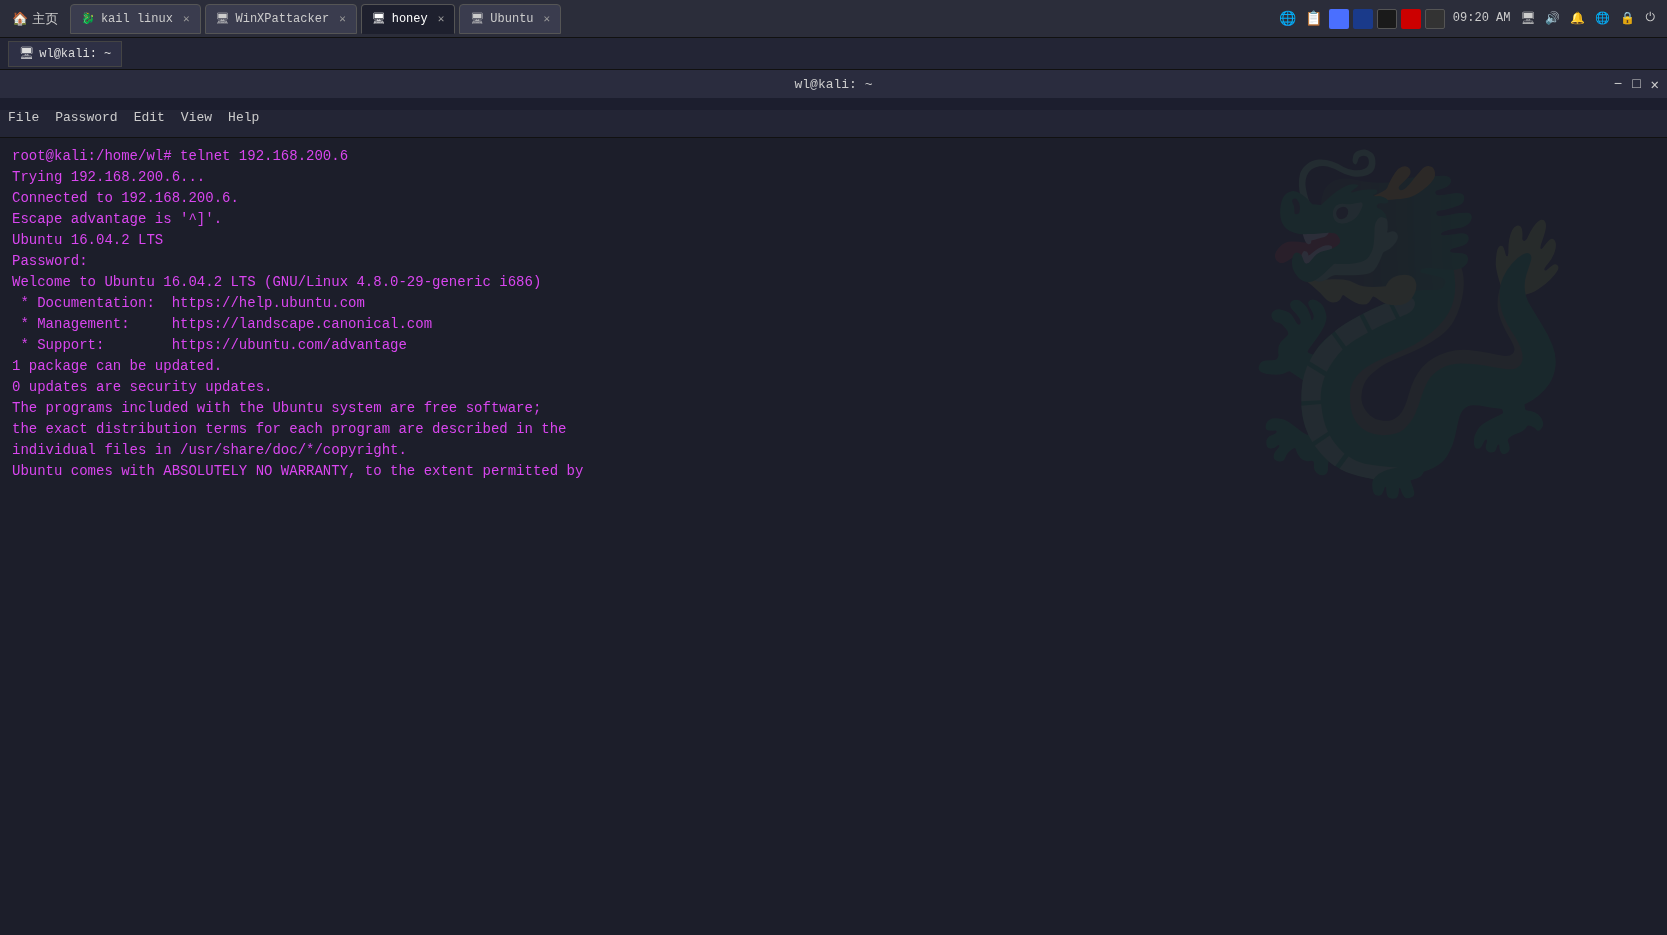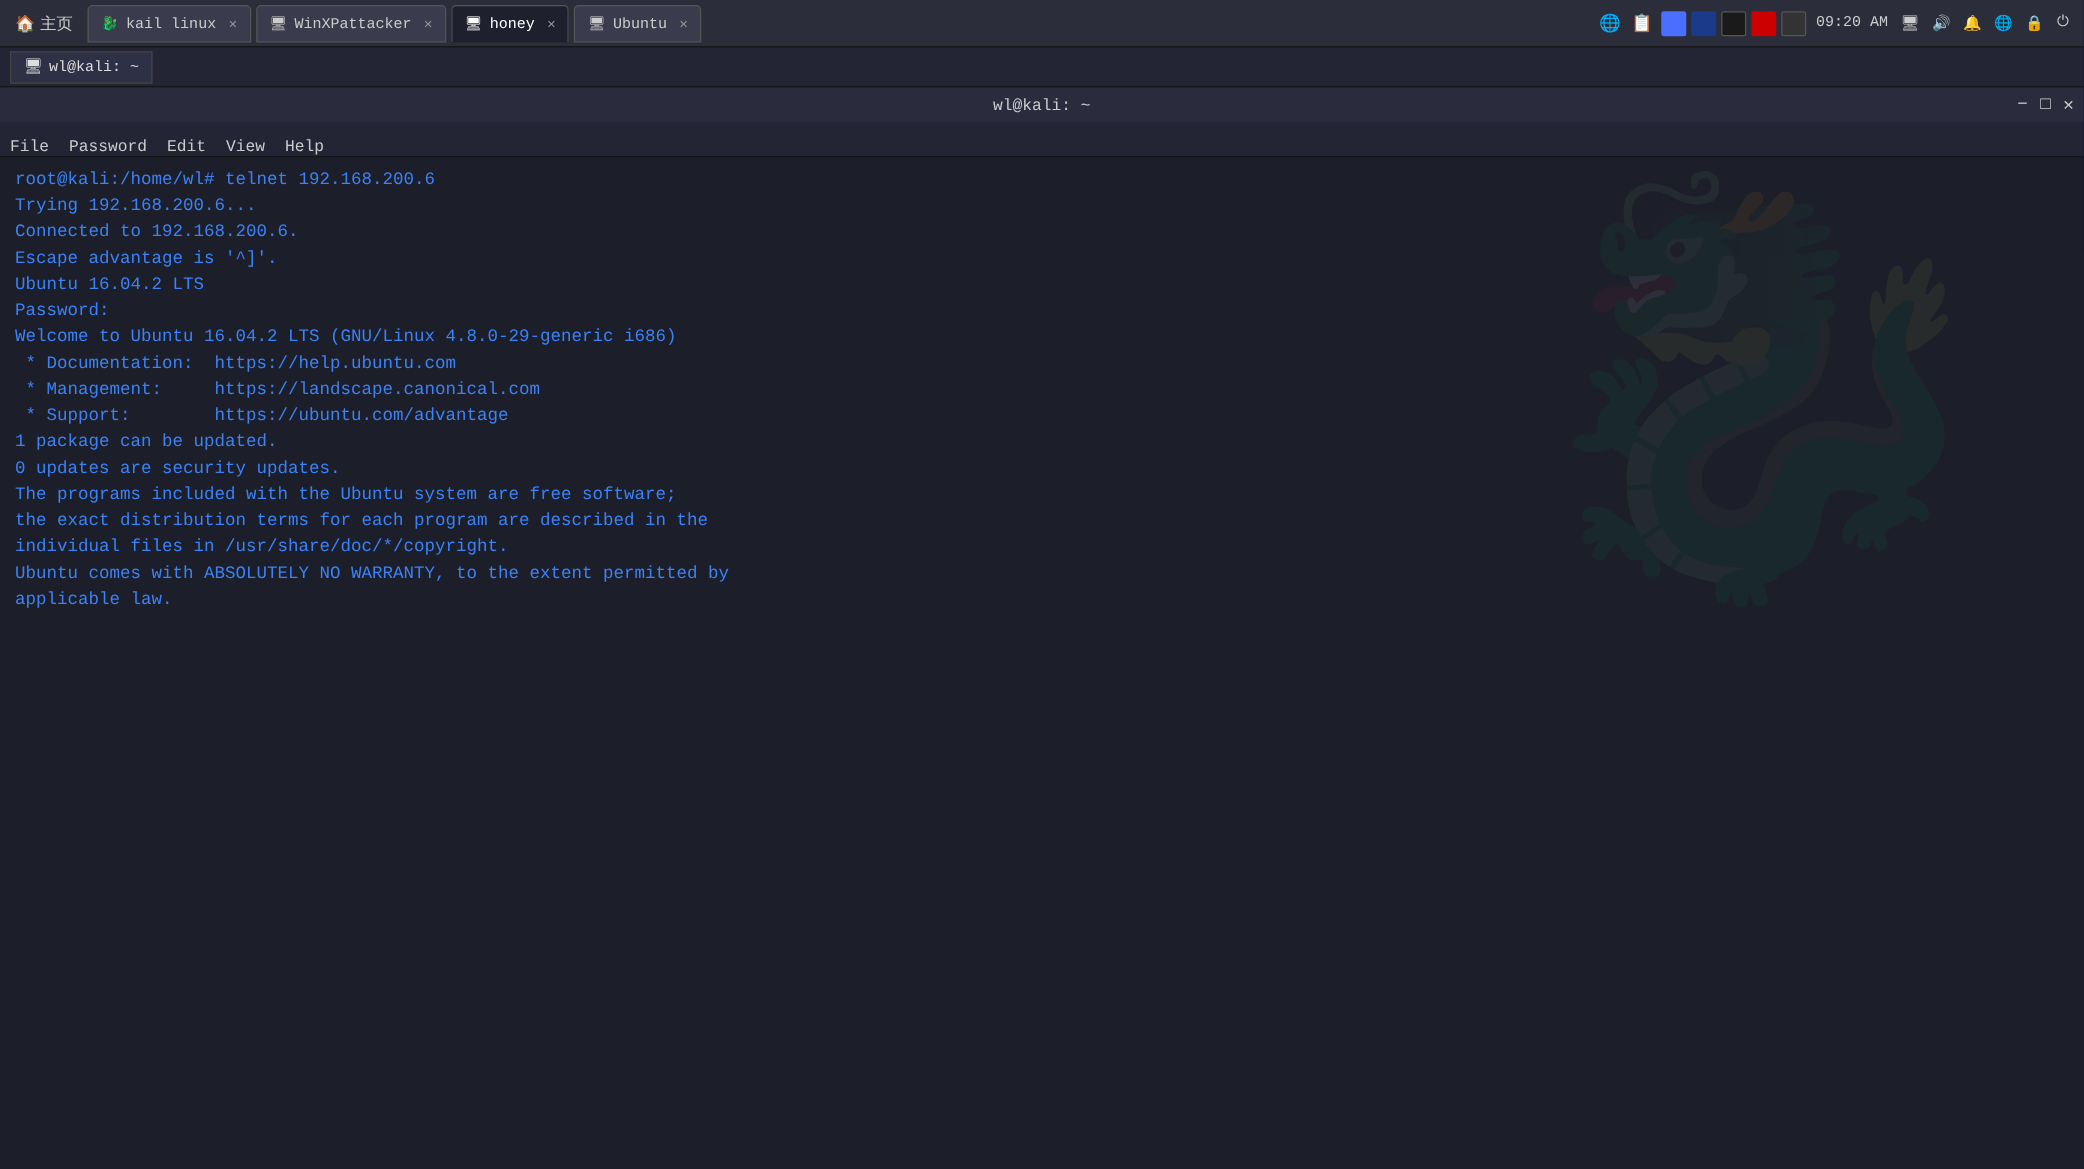--- a/index.html
+++ b/index.html
@@ -131,26 +131,27 @@
     .terminal-window {
       display: flex;
       flex-direction: column;
       height: calc(935px - 38px - 32px);
       background: #1c1e2e;
     }
 
     
     .term-menubar {
       display: flex;
-      align-items: flex-end;
+      align-items: flex-start;
       background: #232535;
       height: 28px;
       padding: 0 8px;
       gap: 16px;
       border-bottom: 1px solid #111;
+      margin-top: 12px;
     }
 
     .term-menubar span {
       font-size: 13px;
       color: #ccc;
       cursor: pointer;
     }
 
     
     .term-titlebar {
@@ -194,21 +195,21 @@
       opacity: 0.07;
       font-size: 320px;
       color: #fff;
       pointer-events: none;
       user-select: none;
       line-height: 1;
     }
 
     .term-line {
       white-space: pre;
-      color: #3b82f6;
+      color: #d946ef;
     }
     .term-line.prompt { color: #d0d0d0; }
 
     .cursor {
       display: inline-block;
       width: 9px;
       height: 16px;
       background: #f8f8f2;
       vertical-align: text-bottom;
       animation: blink 1s step-end infinite;
@@ -325,17 +326,16 @@
         <div class="term-line "></div>
         <div class="term-line ">1 package can be updated.</div>
         <div class="term-line ">0 updates are security updates.</div>
         <div class="term-line "></div>
         <div class="term-line "></div>
         <div class="term-line ">The programs included with the Ubuntu system are free software;</div>
         <div class="term-line ">the exact distribution terms for each program are described in the</div>
         <div class="term-line ">individual files in /usr/share/doc/*/copyright.</div>
         <div class="term-line "></div>
         <div class="term-line ">Ubuntu comes with ABSOLUTELY NO WARRANTY, to the extent permitted by</div>
-        <div class="term-line ">applicable law.</div>
         <div class="term-line "></div>
       </div>
   </div>
 </div>
 
 </body></html>

